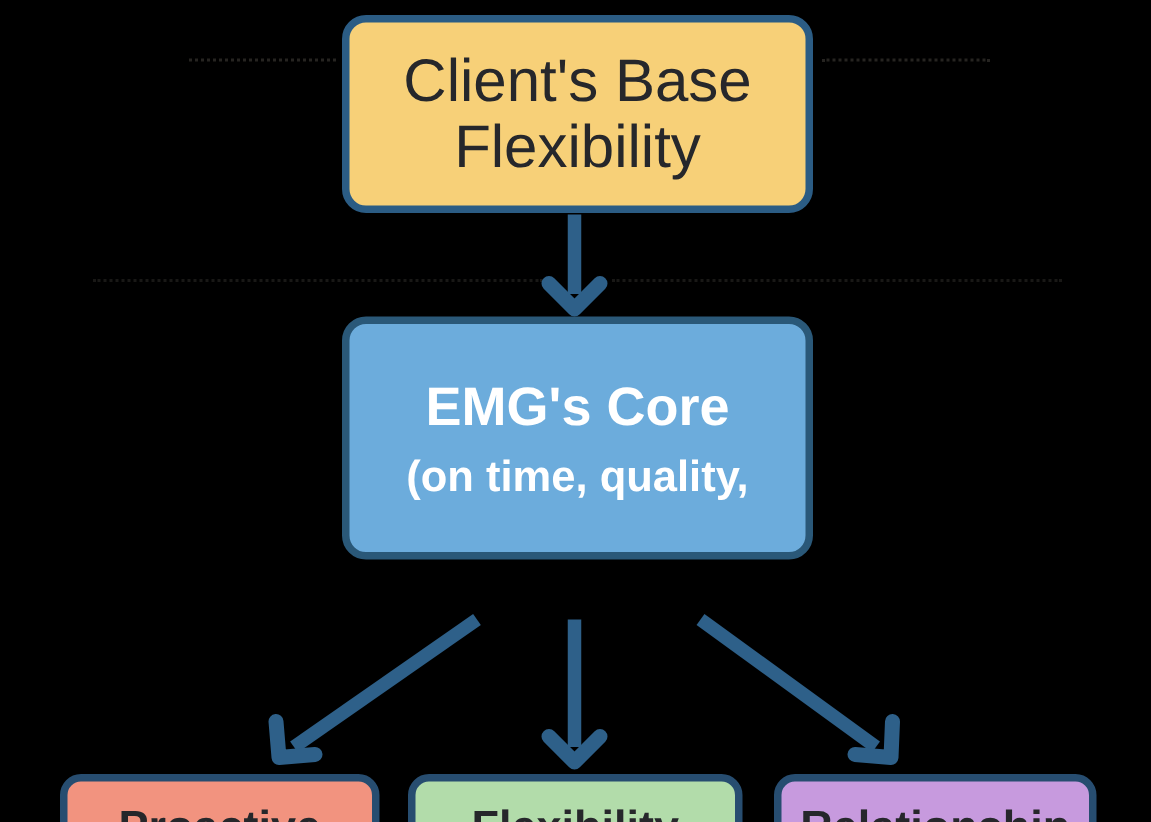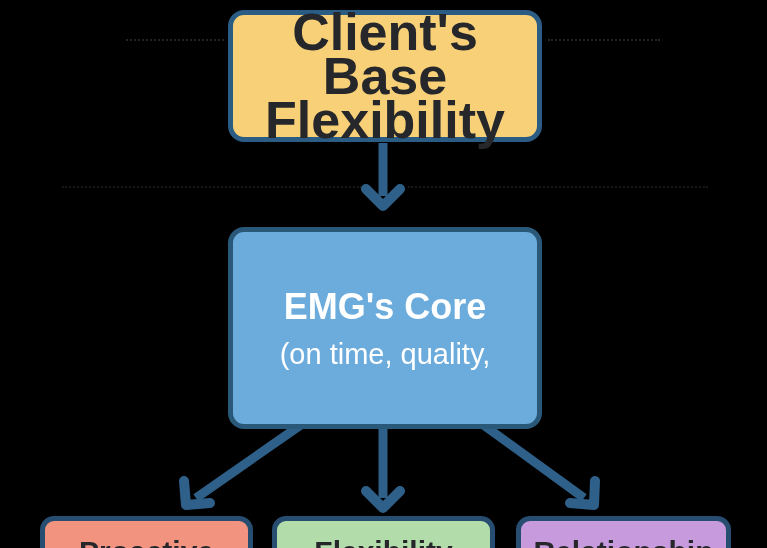--- a/index.html
+++ b/index.html
@@ -7,26 +7,26 @@
     position:relative;width:767px;height:548px;overflow:hidden;
     background:var(--bg,#000);
     font-family:"Liberation Sans","DejaVu Sans",sans-serif;
   }
   .box{position:absolute;box-sizing:border-box;border-radius:16px;
        display:flex;flex-direction:column;align-items:center;justify-content:center;
        text-align:center;}
   
   #top-box{left:228px;top:10px;width:314px;height:132px;
     background:var(--yellow,#f7d078);border:5px solid var(--border-top-box,#2b5c84);}
-  #top-box .line{color:var(--dark-text,#26272b);font-size:52px;font-weight:bold;line-height:44px;}
+  #top-box .line{color:var(--dark-text,#26272b);font-size:40px;font-weight:normal;line-height:44px;}
   
-  #mid-box{left:228px;top:227px;width:314px;height:202px;
+  #mid-box{left:228px;top:211px;width:314px;height:162px;
     background:var(--blue,#6cacdc);border:5px solid var(--border-mid-box,#2a5878);}
   #mid-box .title{color:#fff;font-size:36px;font-weight:bold;line-height:43px;}
-  #mid-box .sub{color:#fff;font-size:29px;font-weight:normal;line-height:36px;}
+  #mid-box .sub{color:#fff;font-size:29px;font-weight:bold;line-height:36px;}
   #mid-box .subwrap{margin-top:8px;}
   
   .bottom-box{top:516px;height:80px;border-radius:14px;justify-content:flex-start;}
   #bottom-box-0{left:40px;width:213px;background:var(--salmon,#f2937f);border:5px solid var(--border-bottom-box,#274d70);}
   #bottom-box-1{left:272px;width:223px;background:var(--green,#b2dcaa);border:5px solid var(--border-bottom-box,#274d70);}
   #bottom-box-2{left:516px;width:215px;background:var(--purple,#c79ade);border:5px solid var(--border-bottom-box,#274d70);}
   .bottom-box .line{margin-top:13px;color:var(--dark-text,#26272b);font-size:30px;font-weight:bold;line-height:36px;}
   
   #arrows{position:absolute;left:0;top:0;width:767px;height:548px;pointer-events:none;}
   #arrows line{stroke:var(--arrow,#2e6089);stroke-width:9;}

